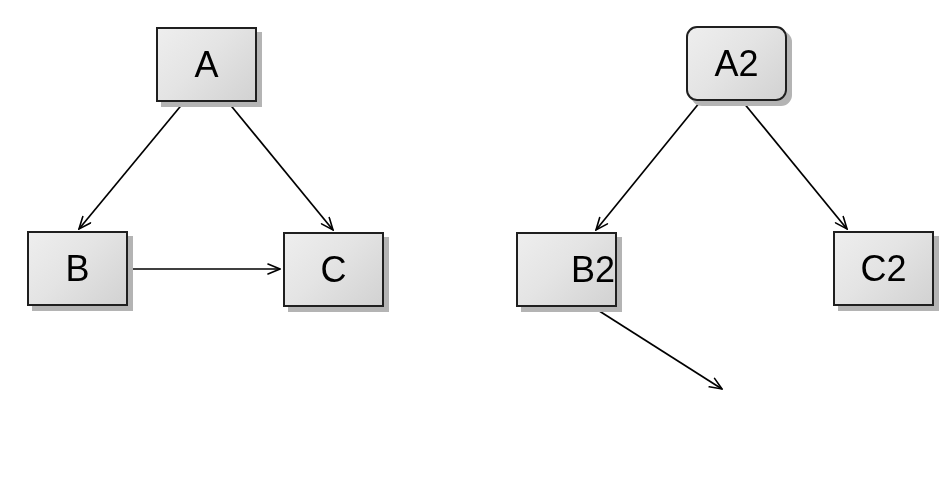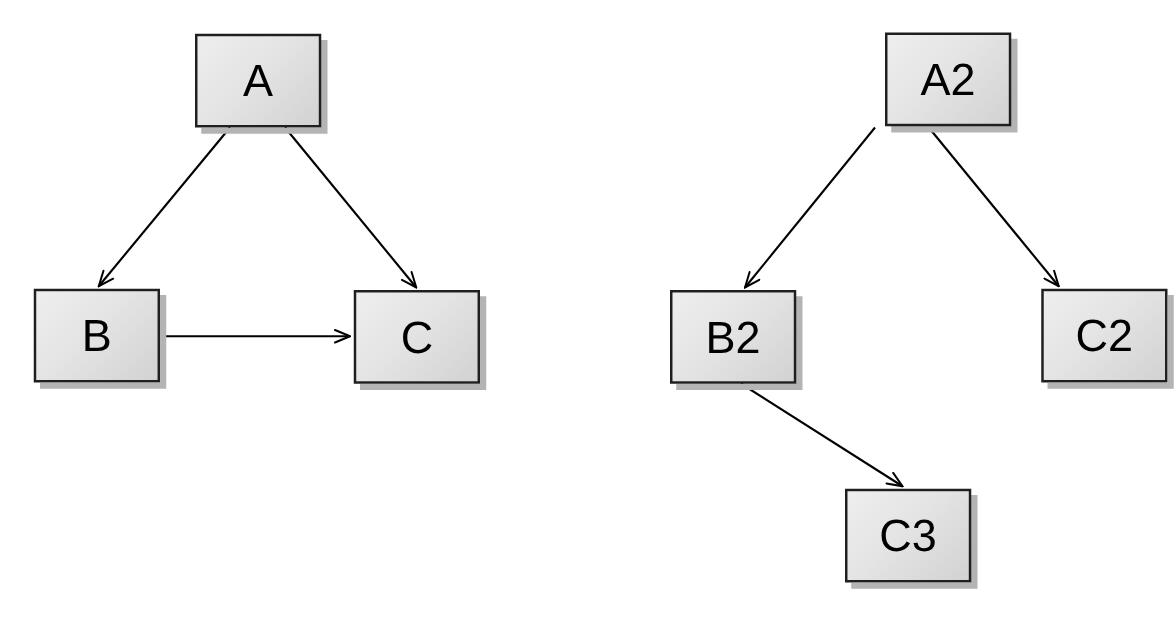--- a/index.html
+++ b/index.html
@@ -40,22 +40,22 @@
   .node-label {
     font-size: 36px;
     line-height: 1;
     color: #000000;
     user-select: none;
   }
   
   .node-A  { left: 156px; top: 27px;  }
   .node-B  { left: 27px;  top: 231px; }
   .node-C  { left: 283px; top: 232px; }
-  .node-A2 { left: 708px; top: 26px;  }
-  .node-B2 { left: 536px; top: 232px; }
+  .node-A2 { left: 686px; top: 26px; border-radius: 11px;  }
+  .node-B2 { left: 516px; top: 232px; justify-content: flex-end; }
   .node-C2 { left: 833px; top: 231px; }
   .node-C3 { left: 676px; top: 391px; }
 </style>
 </head>
 <body>
 
 <div class="canvas">
 
   <svg class="edges-layer" width="940" height="504" viewBox="0 0 940 504" xmlns="http://www.w3.org/2000/svg">
     <defs>
@@ -85,17 +85,14 @@
 
   <div class="node node-A2">
     <span class="node-label">A2</span>
   </div>
   <div class="node node-B2">
     <span class="node-label">B2</span>
   </div>
   <div class="node node-C2">
     <span class="node-label">C2</span>
   </div>
-  <div class="node node-C3">
-    <span class="node-label">C3</span>
-  </div>
 
 </div>
 
 </body></html>

